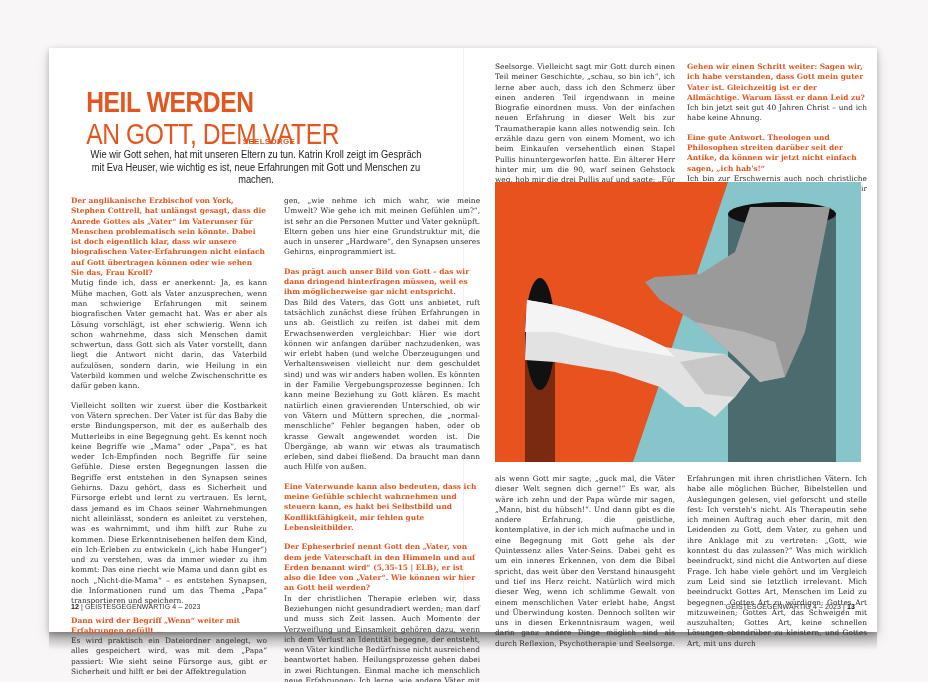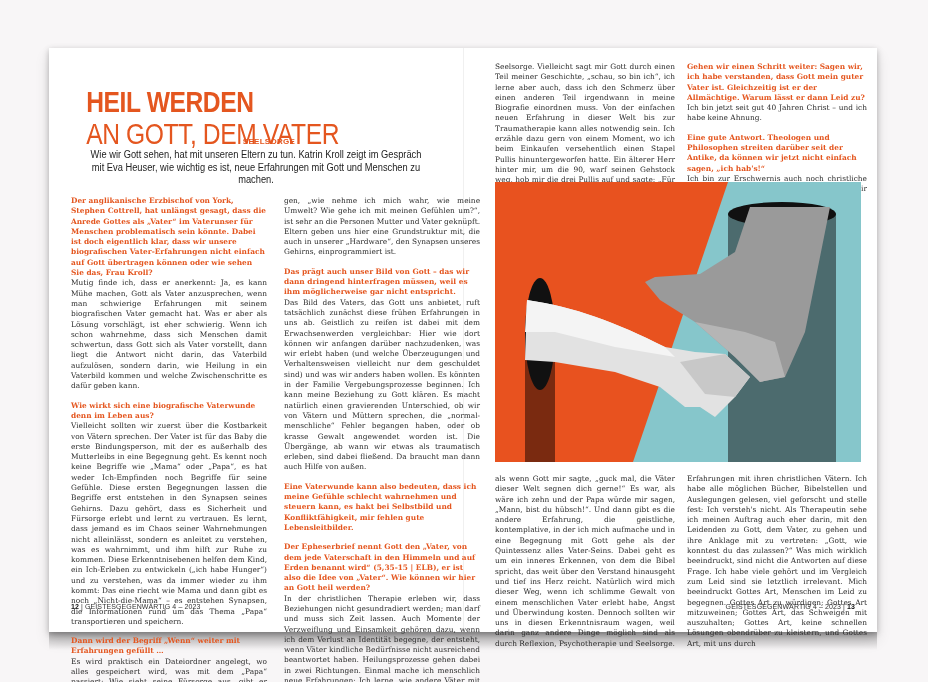--- a/index.html
+++ b/index.html
@@ -85,21 +85,20 @@
     <div class="title-1">HEIL WERDEN</div>
     <div class="title-2">AN GOTT, DEM VATER</div>
   </div>
   <div class="kicker">SEELSORGE</div>
   <div class="intro">Wie wir Gott sehen, hat mit unseren Eltern zu tun. Katrin Kroll zeigt im Gespräch mit Eva Heuser, wie wichtig es ist, neue Erfahrungen mit Gott und Menschen zu machen.</div>
 
   <div class="col col-1">
     <p class="q">Der anglikanische Erzbischof von York, Stephen Cottrell, hat unlängst gesagt, dass die Anrede Gottes als „Vater“ im Vaterunser für Menschen problematisch sein könnte. Dabei ist doch eigentlich klar, dass wir unsere biografischen Vater-Erfahrungen nicht einfach auf Gott übertragen können oder wie sehen Sie das, Frau Kroll?</p>
     <p>Mutig finde ich, dass er anerkennt: Ja, es kann Mühe machen, Gott als Vater anzusprechen, wenn man schwierige Erfahrungen mit seinem biografischen Vater gemacht hat. Was er aber als Lösung vorschlägt, ist eher schwierig. Wenn ich schon wahrnehme, dass sich Menschen damit schwertun, dass Gott sich als Vater vorstellt, dann liegt die Antwort nicht darin, das Vaterbild aufzulösen, sondern darin, wie Heilung in ein Vaterbild kommen und welche Zwischenschritte es dafür geben kann.</p>
     <div class="gap"></div>
-    <p class="q">Wie wirkt sich eine biografische Vaterwunde denn im Leben aus?</p>
     <p>Vielleicht sollten wir zuerst über die Kostbarkeit von Vätern sprechen. Der Vater ist für das Baby die erste Bindungsperson, mit der es außerhalb des Mutterleibs in eine Begegnung geht. Es kennt noch keine Begriffe wie „Mama“ oder „Papa“, es hat weder Ich-Empfinden noch Begriffe für seine Gefühle. Diese ersten Begegnungen lassen die Begriffe erst entstehen in den Synapsen seines Gehirns. Dazu gehört, dass es Sicherheit und Fürsorge erlebt und lernt zu vertrauen. Es lernt, dass jemand es im Chaos seiner Wahrnehmungen nicht alleinlässt, sondern es anleitet zu verstehen, was es wahrnimmt, und ihm hilft zur Ruhe zu kommen. Diese Erkenntnisebenen helfen dem Kind, ein Ich-Erleben zu entwickeln („ich habe Hunger“) und zu verstehen, was da immer wieder zu ihm kommt: Das eine riecht wie Mama und dann gibt es noch „Nicht-die-Mama“ – es entstehen Synapsen, die Informationen rund um das Thema „Papa“ transportieren und speichern.</p>
     <div class="gap"></div>
     <p class="q">Dann wird der Begriff „Wenn“ weiter mit Erfahrungen gefüllt …</p>
     <p><span>Es wird praktisch ein Dateiordner angelegt, wo alles gespeichert wird, was mit dem „Papa“ passiert: Wie sieht seine Fürsorge aus, gibt er Sicherheit und hilft er bei der Affektregulation </span></p>
   </div>
 
   <div class="col col-2">
     <p>gen, „wie nehme ich mich wahr, wie meine Umwelt? Wie gehe ich mit meinen Gefühlen um?“, ist sehr an die Personen Mutter und Vater geknüpft. Eltern geben uns hier eine Grundstruktur mit, die auch in unserer „Hardware“, den Synapsen unseres Gehirns, einprogrammiert ist.</p>
     <div class="gap"></div>
     <p class="q">Das prägt auch unser Bild von Gott – das wir dann dringend hinterfragen müssen, weil es ihm möglicherweise gar nicht entspricht.</p>

